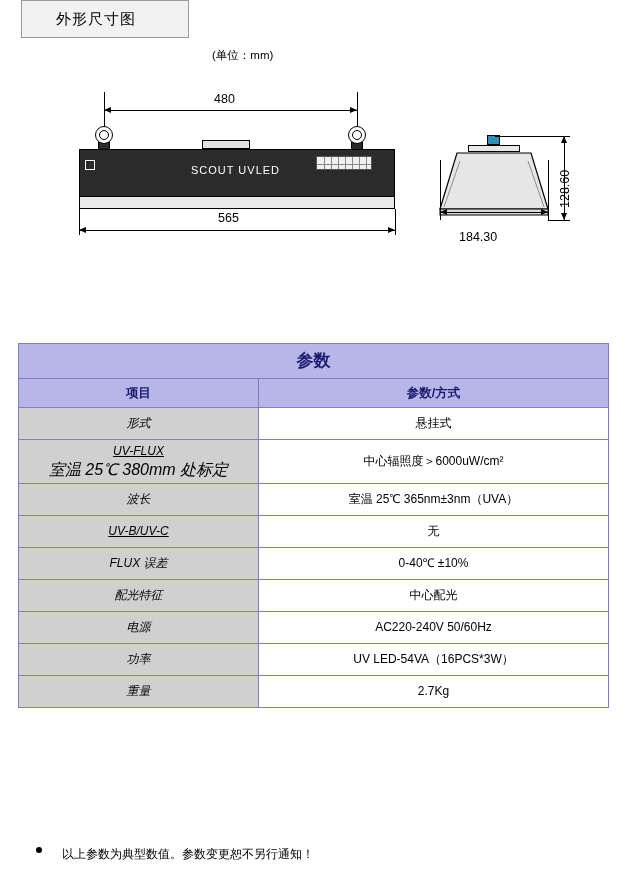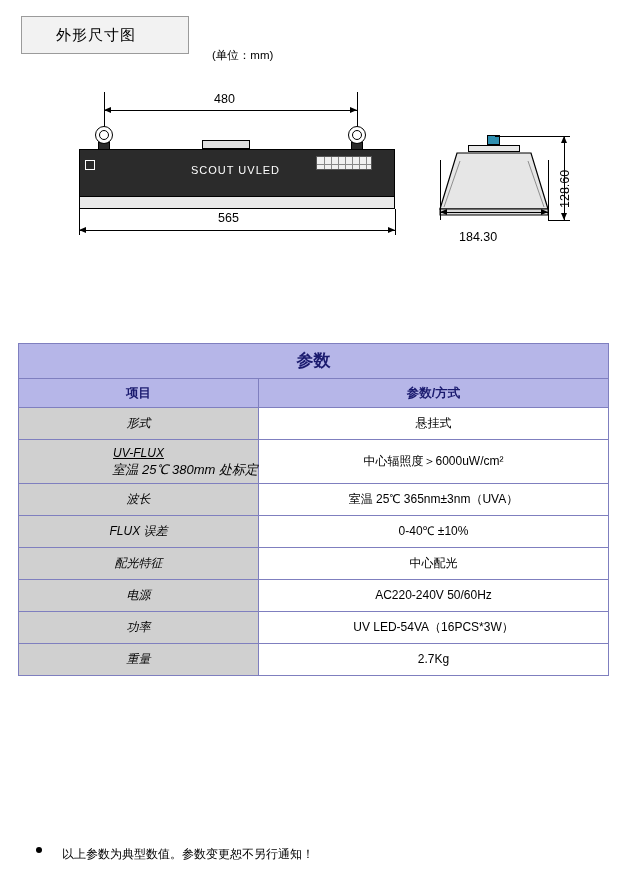--- a/index.html
+++ b/index.html
@@ -18,21 +18,21 @@
   .page {
     position: relative;
     width: 626px;
     height: 869px;
   }
 
   
   .title-box {
     position: absolute;
     left: 21px;
-    top: 16px;
+    top: 0;
     width: 168px;
     height: 38px;
     border: 1px solid #9b9b9b;
     background: #f2f2f2;
     box-sizing: border-box;
   }
   .title-box .title-text {
     position: absolute;
     left: 34px;
     top: 9px;
@@ -282,22 +282,21 @@
     height: 31px;
     color: #000;
   }
   td.label-cell.tall, td.value-cell.tall {
     height: 43px;
   }
   .u-line {
     text-decoration: underline;
   }
   .sub-line {
-    font-size: 13px;
-    text-align: right;
+    font-size: 16px;
   }
 
   
   .footnote {
     position: absolute;
     left: 62px;
     top: 846px;
     font-size: 12px;
     color: #000;
   }
@@ -412,20 +411,26 @@
         <td class="value-cell tall">中心辐照度＞6000uW/cm²</td>
       </tr>
 
 
       <tr>
         <td class="label-cell">波长</td>
         <td class="value-cell">室温 25℃      365nm±3nm（UVA）</td>
       </tr>
 
 
+      <tr>
+        <td class="label-cell">
+          <span class="u-line">UV-B/UV-C</span>
+        </td>
+        <td class="value-cell">无</td>
+      </tr>
 
       <tr>
         <td class="label-cell">FLUX 误差</td>
         <td class="value-cell">0-40℃  ±10%</td>
       </tr>
 
       <tr>
         <td class="label-cell">配光特征</td>
         <td class="value-cell">中心配光</td>
       </tr>

